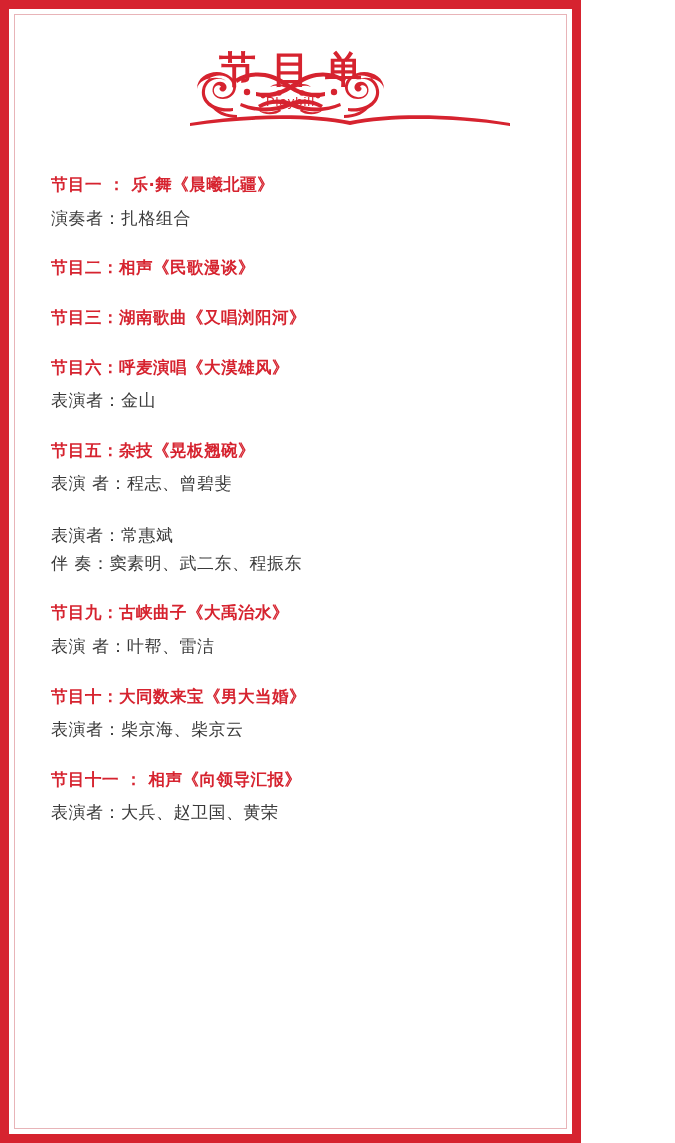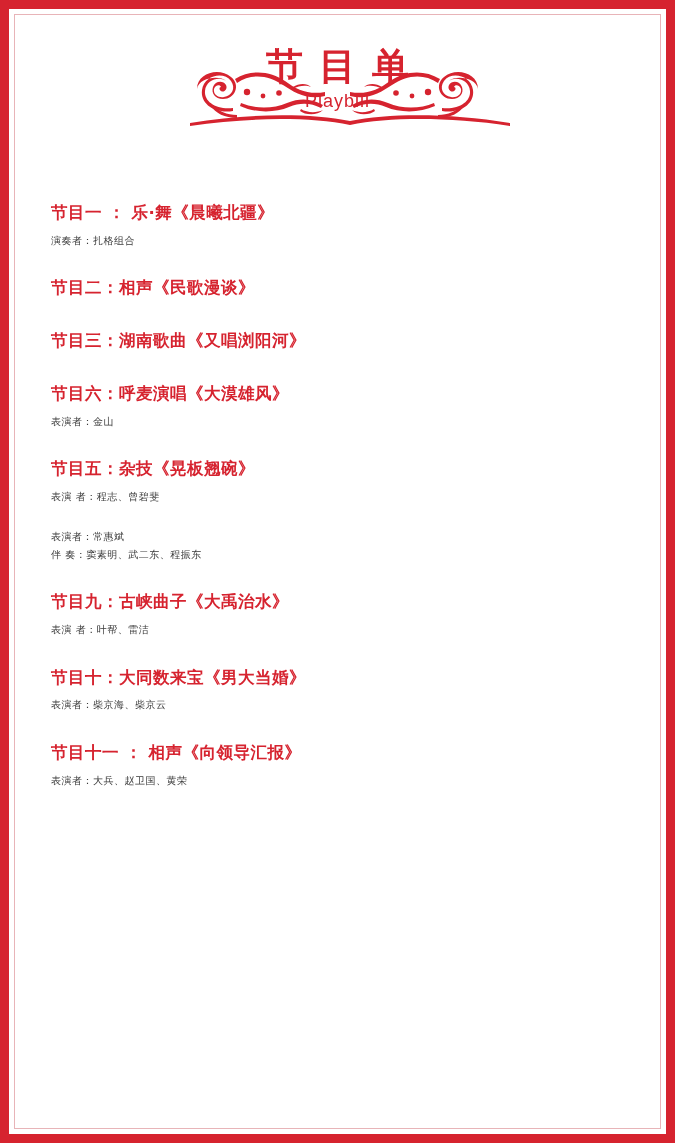--- a/index.html
+++ b/index.html
@@ -8,21 +8,21 @@
     background: #ffffff;
   }
   body {
     width: 675px;
     height: 1143px;
     font-family: "Liberation Sans", "DejaVu Sans", sans-serif;
     overflow: hidden;
   }
   .page {
     position: relative;
-    width: 675px;
+    width: 581px;
     height: 1143px;
     box-sizing: border-box;
     background: #ffffff;
     border: 9px solid #d6232f;
     padding: 0;
   }
   .inner {
     position: absolute;
     inset: 5px;
     border: 1px solid #e8b4b8;
@@ -56,21 +56,21 @@
     font-family: "DejaVu Serif", "Liberation Serif", serif;
     font-size: 37px;
     font-weight: bold;
     letter-spacing: 16px;
     color: #d6232f;
     text-indent: 16px;
     line-height: 1.1;
   }
   .title-en {
     font-family: "Liberation Sans", sans-serif;
-    font-size: 18px;
+    font-size: 13px;
     color: #d6232f;
     letter-spacing: 1px;
     margin-top: 4px;
   }
   .flourish {
     position: absolute;
     top: 44px;
     width: 150px;
     height: 62px;
     color: #d6232f;
@@ -96,24 +96,23 @@
     margin-bottom: 25px;
   }
   .item-title {
     font-size: 16.5px;
     font-weight: bold;
     color: #d6232f;
     line-height: 1.5;
     letter-spacing: 0.5px;
     margin-bottom: 7px;
     font-family: "DejaVu Sans", "Liberation Sans", sans-serif;
-    margin-top: 28px;
   }
   .item-line {
-    font-size: 10px;
+    font-size: 17px;
     color: #3a3a3a;
     line-height: 1.55;
     letter-spacing: 0.5px;
     margin-bottom: 2px;
     font-family: "DejaVu Sans", "Liberation Sans", sans-serif;
   }
 </style>
 </head>
 <body>
 

